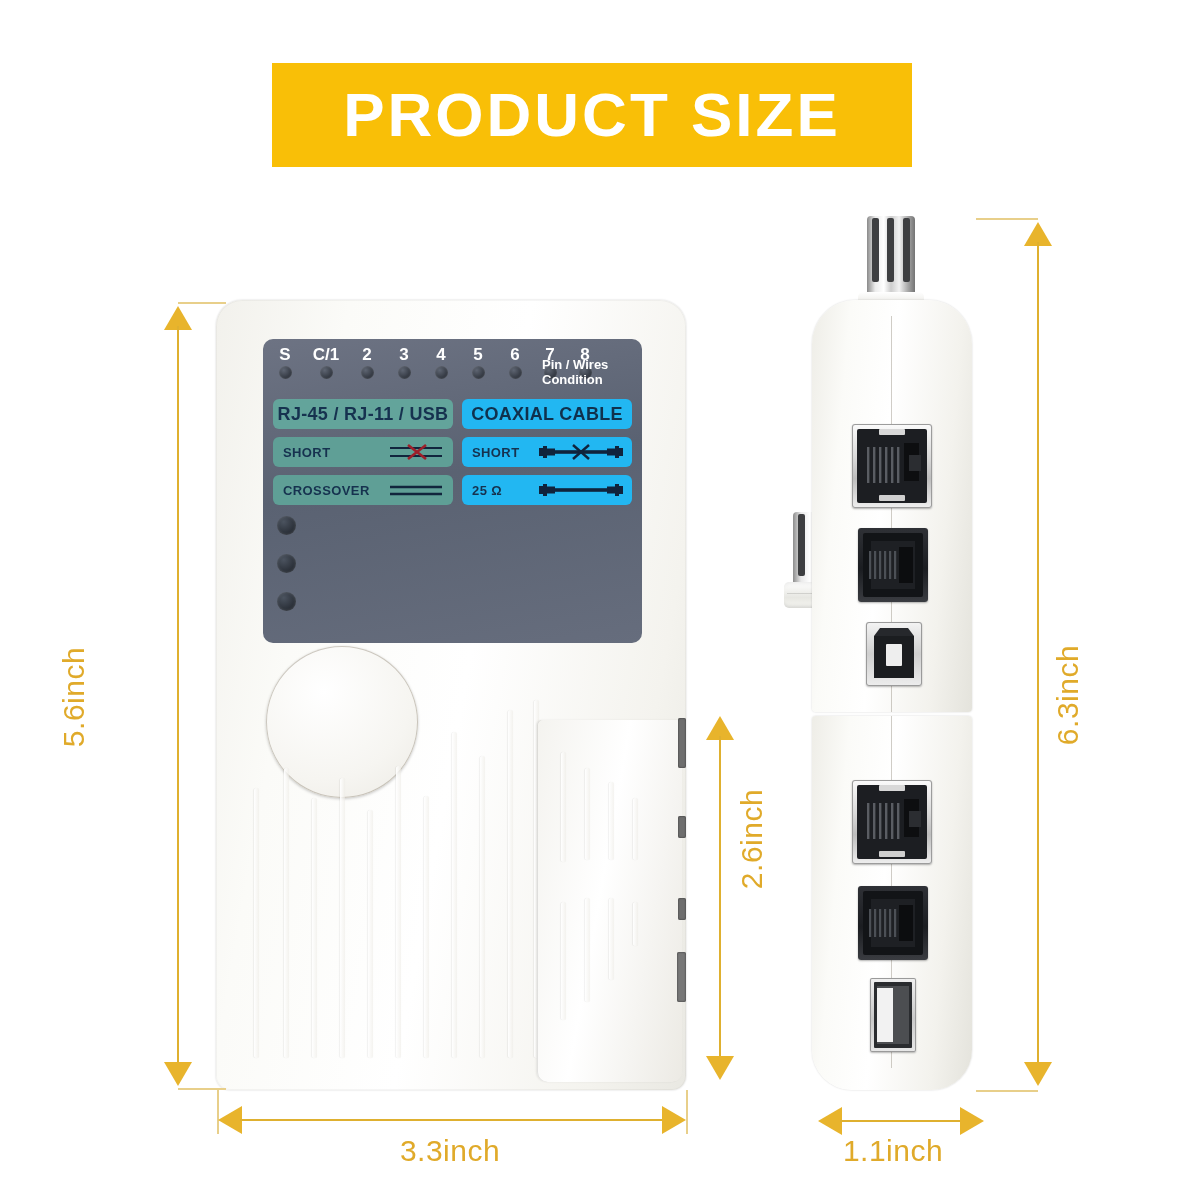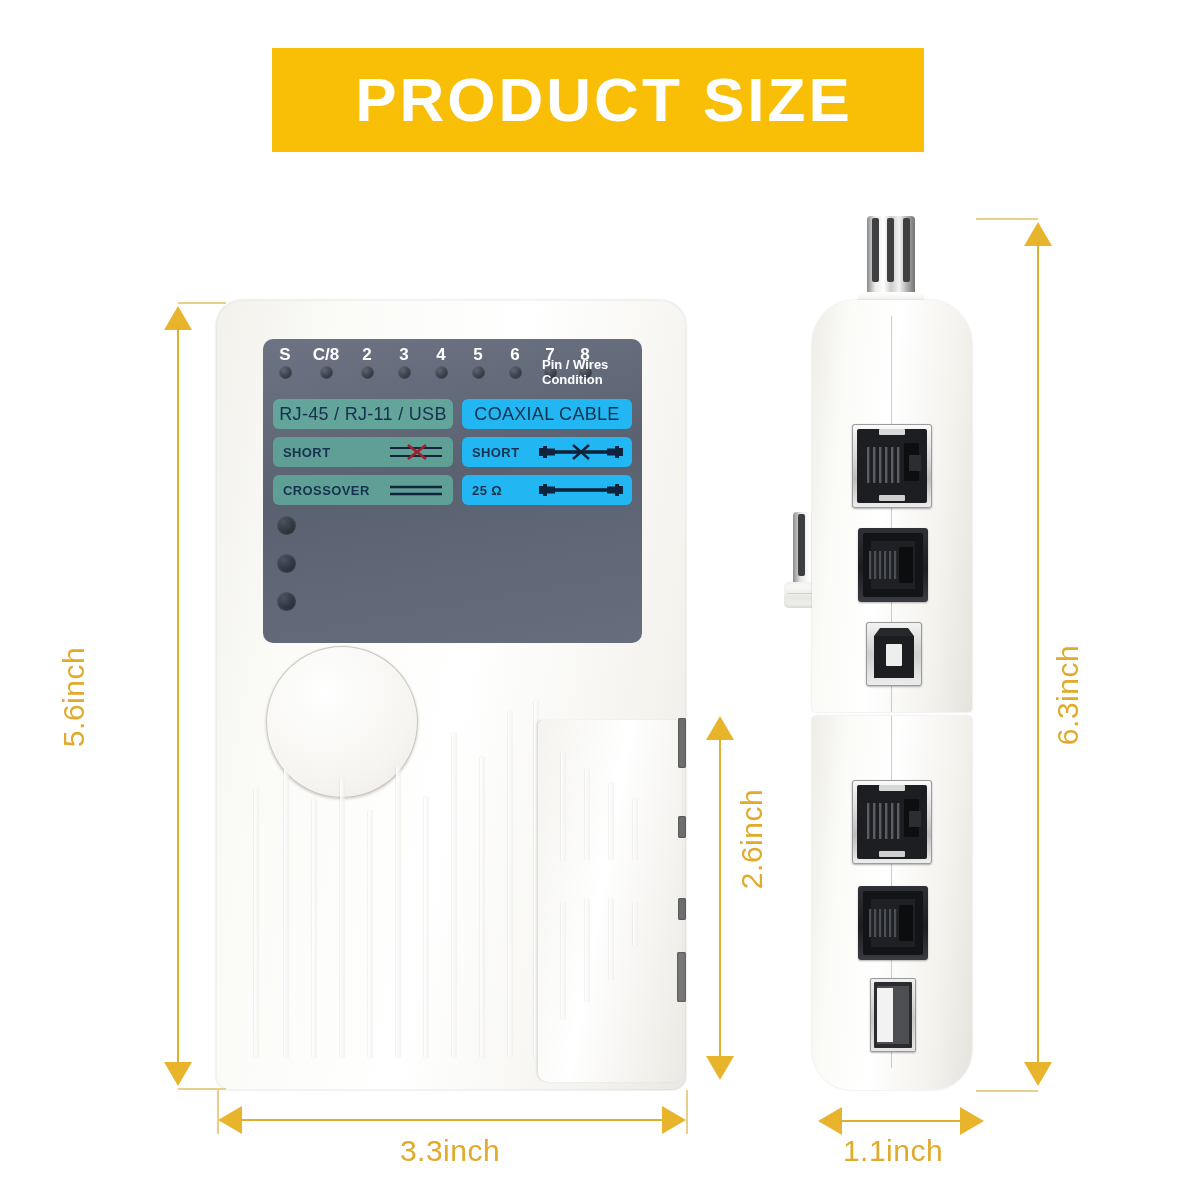--- a/index.html
+++ b/index.html
@@ -6,22 +6,22 @@
   html,body{margin:0;padding:0;background:#ffffff;}
   body{
     width:1200px;height:1200px;position:relative;overflow:hidden;
     font-family:"Liberation Sans","DejaVu Sans",sans-serif;
     -webkit-font-smoothing:antialiased;
   }
   .stage{position:absolute;left:0;top:0;width:1200px;height:1200px;}
 
   
   #title-banner{
-    position:absolute;left:272px;top:48px;width:640px;height:104px;
-    background:#f9bf07;display:flex;align-items:center;justify-content:center;padding-left:12px;
+    position:absolute;left:272px;top:63px;width:640px;height:104px;
+    background:#f9bf07;display:flex;align-items:center;justify-content:center;
   }
   #title-banner .txt{
     color:#ffffff;font-size:62px;font-weight:bold;letter-spacing:3px;
     line-height:1;white-space:nowrap;
   }
 
   
   .dim-label{position:absolute;color:#e0aa2a;font-size:30px;white-space:nowrap;letter-spacing:.5px;}
   .dim-line{position:absolute;background:#dfb02f;}
   .arrow{position:absolute;width:0;height:0;}
@@ -66,21 +66,21 @@
   .led-col .lbl{color:#ffffff;font-size:17px;font-weight:bold;line-height:19px;letter-spacing:0;}
   .led-col .dot{
     width:13px;height:13px;border-radius:50%;margin:2px auto 0;
     background:radial-gradient(circle at 36% 32%,#5e6572,#2e333c 72%);
     box-shadow:inset 0 0 2px rgba(255,255,255,.25);
   }
   #pin-cond{position:absolute;right:4px;top:12px;width:96px;color:#ffffff;font-size:13px;font-weight:bold;line-height:15px;}
 
   #rows{position:absolute;left:10px;top:60px;width:359px;}
   .hdr-row{display:flex;gap:9px;margin-bottom:8px;}
-  .hdr{height:30px;border-radius:6px;display:flex;align-items:center;justify-content:center;font-size:18px;font-weight:normal;color:#16324f;letter-spacing:.3px;}
+  .hdr{height:30px;border-radius:6px;display:flex;align-items:center;justify-content:center;font-size:18px;font-weight:bold;color:#16324f;letter-spacing:.3px;}
   .hdr.left{width:180px;background:#63a49b;}
   .hdr.right{width:170px;background:#22b7f2;color:#10314d;}
   .data-row{display:flex;gap:9px;margin-bottom:8px;}
   .cell{height:30px;border-radius:6px;display:flex;align-items:center;padding:0 10px;box-sizing:border-box;position:relative;}
   .cell.left{width:180px;background:#5f9f96;}
   .cell.right{width:170px;background:#22b7f2;}
   .cell .ctext{font-size:13px;font-weight:bold;color:#16324f;letter-spacing:.4px;white-space:nowrap;}
   .ico{position:absolute;right:9px;top:0;height:30px;display:flex;align-items:center;}
 
   
@@ -191,21 +191,21 @@
     <div id="main-body">
 
       <div id="label-panel">
 
         <div id="led-row">
           <div class="led-col" style="left:5px;">
             <div class="lbl">S</div>
             <div class="dot"></div>
           </div>
           <div class="led-col" style="left:46px;">
-            <div class="lbl">C/8</div>
+            <div class="lbl">C/1</div>
             <div class="dot"></div>
           </div>
           <div class="led-col" style="left:87px;">
             <div class="lbl">2</div>
             <div class="dot"></div>
           </div>
           <div class="led-col" style="left:124px;">
             <div class="lbl">3</div>
             <div class="dot"></div>
           </div>

